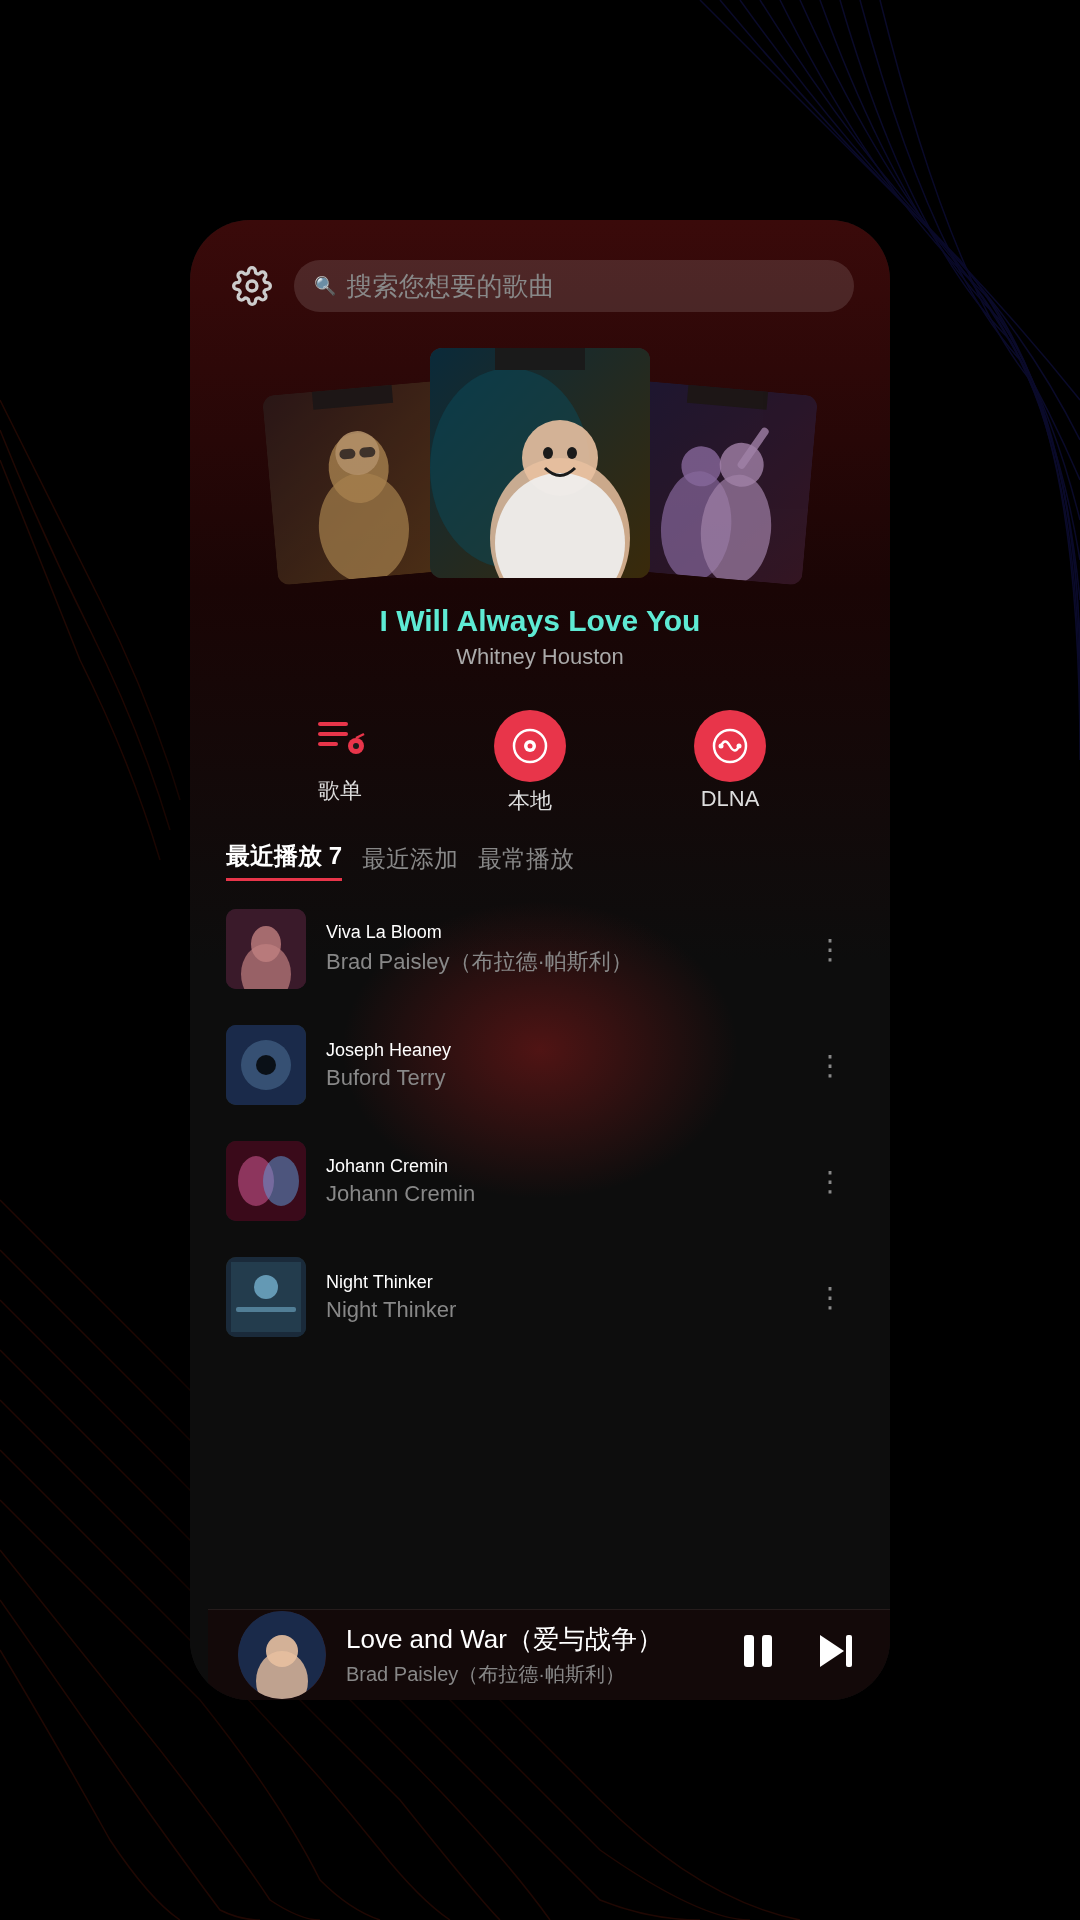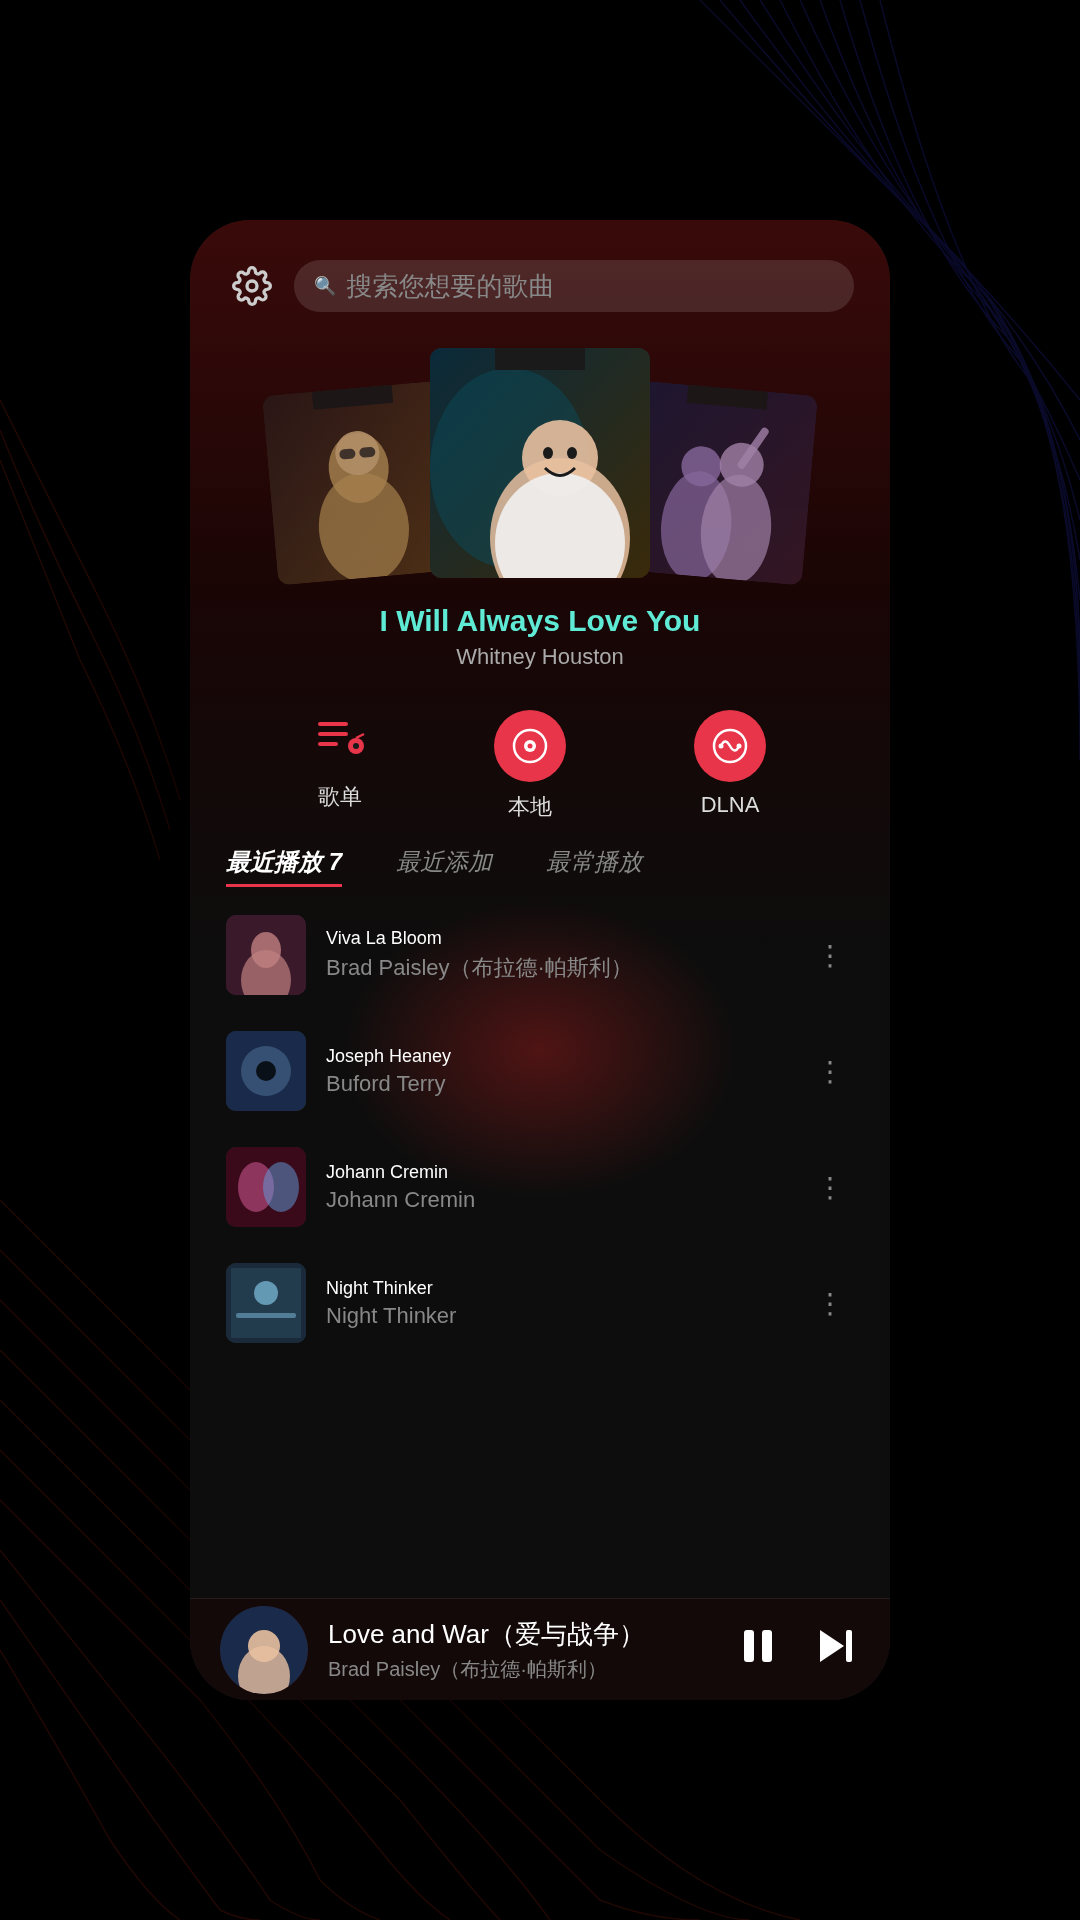--- a/index.html
+++ b/index.html
@@ -171,21 +171,21 @@
     .nav-icons {
       display: flex;
       justify-content: space-around;
       padding: 20px 60px 24px;
     }
 
     .nav-item {
       display: flex;
       flex-direction: column;
       align-items: center;
-      gap: 10px;
+      gap: 4px;
       cursor: pointer;
     }
 
     .nav-icon-circle {
       width: 72px;
       height: 72px;
       background: #e8354a;
       border-radius: 50%;
       display: flex;
       align-items: center;
@@ -201,25 +201,24 @@
     }
 
     .nav-label {
       color: #ddd;
       font-size: 22px;
     }
 
     
     .tabs {
       display: flex;
-      align-items: flex-start;
+      align-items: flex-end;
       padding: 0 36px;
-      gap: 54px;
+      gap: 20px;
       margin-bottom: 10px;
-      font-style: italic;
     }
 
     .tab {
       font-size: 24px;
       color: #888;
       cursor: pointer;
       padding-bottom: 6px;
     }
 
     .tab.active {
@@ -277,23 +276,23 @@
       color: #888;
       font-size: 28px;
       cursor: pointer;
       padding: 10px;
     }
 
     
     .now-playing {
       position: absolute;
       bottom: 0;
-      left: 0;
+      left: 18px;
       right: 0;
-      height: 102px;
+      height: 91px;
       background: rgba(20, 10, 10, 0.95);
       border-top: 1px solid rgba(255,255,255,0.08);
       display: flex;
       align-items: center;
       padding: 0 30px;
       gap: 20px;
       z-index: 10;
     }
 
     .now-thumb {

